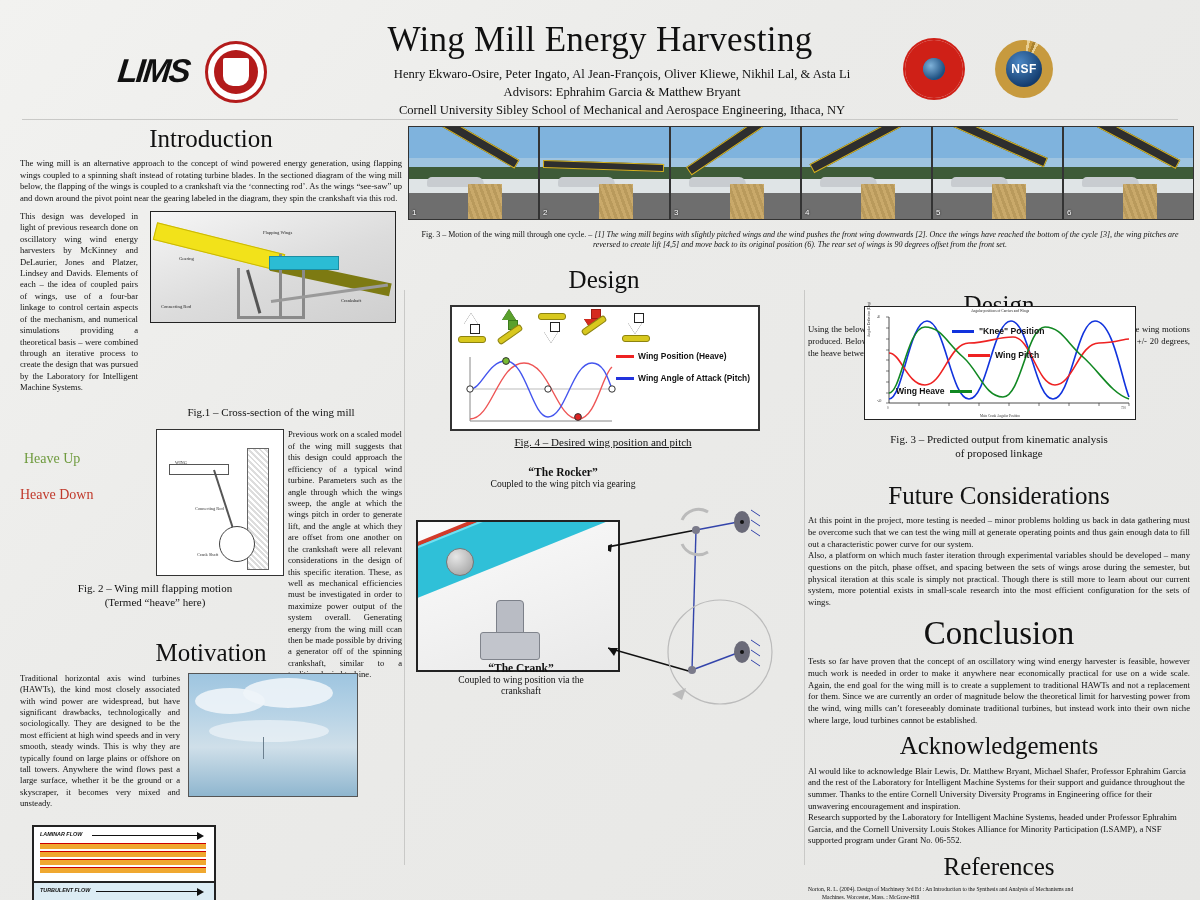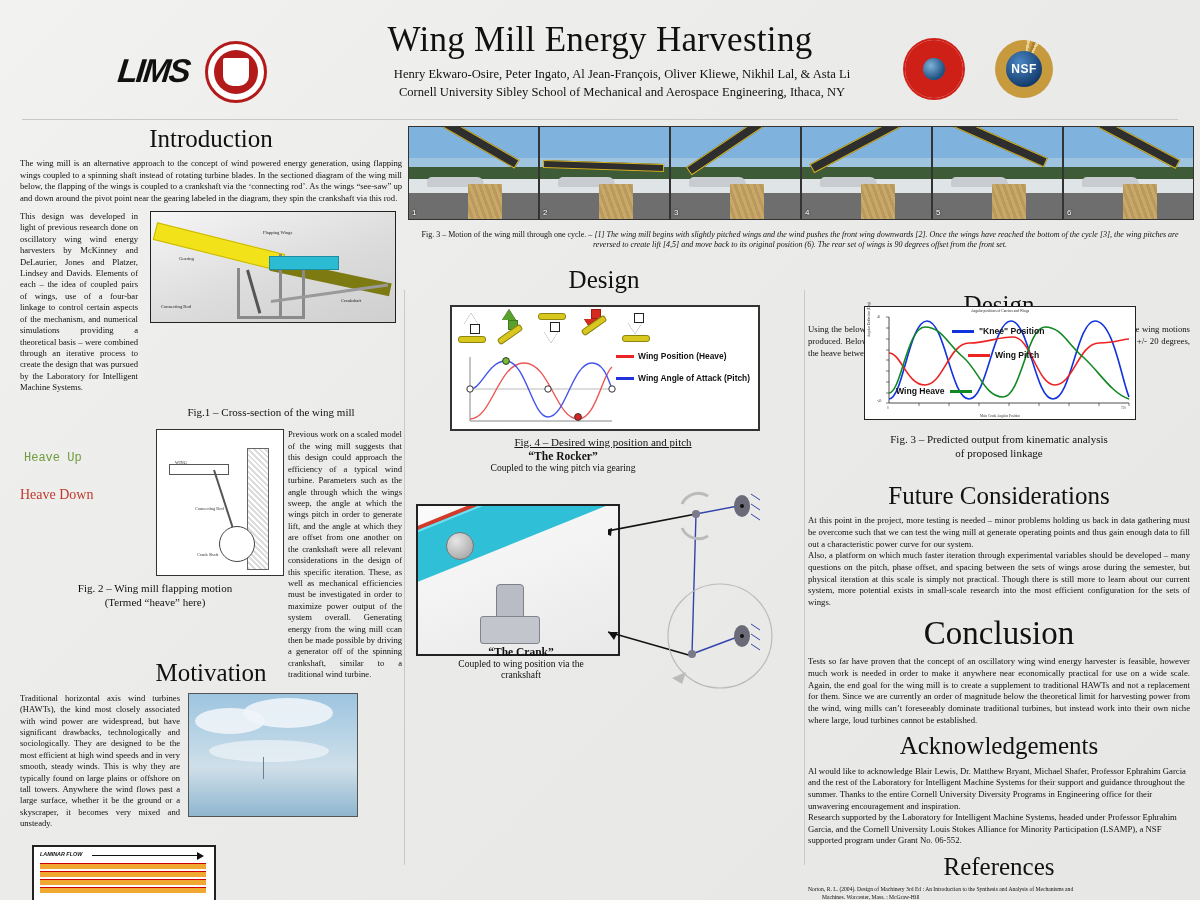--- a/index.html
+++ b/index.html
@@ -97,22 +97,22 @@
         background:#fff;overflow:hidden;}
   .f2wing{position:absolute;left:12px;top:34px;width:58px;height:9px;background:#fff;
         border:1px solid #555;}
   .f2col{position:absolute;left:90px;top:18px;width:20px;height:120px;background:
         repeating-linear-gradient(45deg,#ddd 0 2px,#fff 2px 4px);border:1px solid #666;}
   .f2link{position:absolute;left:56px;top:40px;width:2px;height:62px;background:#555;
         transform:rotate(-18deg);transform-origin:top center;}
   .f2circ{position:absolute;left:62px;top:96px;width:34px;height:34px;border:1px solid #444;
         border-radius:50%;background:#fff;}
   .f2lbl{position:absolute;font-size:4.4px;color:#333;}
-  .heaveUp{position:absolute;left:4px;top:22px;font-size:12px;color:#6f9b3e;
-        font-family:Liberation Mono, monospace;}
+  .heaveUp{position:absolute;left:4px;top:22px;font-size:14px;color:#6f9b3e;
+        font-family:Liberation Serif, serif;}
   .heaveDn{position:absolute;left:0px;top:58px;font-size:14px;color:#c0392b;
         font-family:"Liberation Serif",serif;}
   .arrUp{position:absolute;left:176px;top:12px;width:0;height:0;
         border-left:10px solid transparent;border-right:10px solid transparent;
         border-bottom:20px solid #5aa02c;}
   .arrUp2{position:absolute;left:181px;top:28px;width:10px;height:14px;background:#5aa02c;}
   .arrDn{position:absolute;left:186px;top:52px;width:0;height:0;
         border-left:9px solid transparent;border-right:9px solid transparent;
         border-top:17px solid #d52b1e;}
   .arrDn2{position:absolute;left:190px;top:42px;width:10px;height:12px;background:#d52b1e;}
@@ -139,21 +139,21 @@
   .legend4 .sw{width:18px;height:3px;display:inline-block;}
   .ic{position:absolute;top:6px;}
   .ic .up{width:0;height:0;border-left:7px solid transparent;border-right:7px solid transparent;
       border-bottom:11px solid #fff;filter:drop-shadow(0 0 .5px #222);}
   .ic .dn{width:0;height:0;border-left:7px solid transparent;border-right:7px solid transparent;
       border-top:11px solid #fff;filter:drop-shadow(0 0 .5px #222);}
   .ic .stem{width:8px;height:8px;background:#fff;border:1px solid #222;margin:0 auto;}
   .ic .wg{width:26px;height:5px;background:#d8c81e;border:1px solid #8d8310;border-radius:3px;}
 
   
-  .mech{position:relative;height:250px;}
+  .mech{position:relative;margin-top:16px;height:250px;}
   .mechimg{position:absolute;left:8px;top:54px;width:200px;height:148px;border:2px solid #222;
       background:linear-gradient(160deg,#fbfbfb,#e9e9e9);overflow:hidden;}
   .beam{position:absolute;left:-10px;top:30px;width:240px;height:46px;background:#2fc0d8;
       transform:rotate(-22deg);transform-origin:left center;border-top:2px solid #6fe0f2;}
   .beamred{position:absolute;left:-10px;top:24px;width:240px;height:7px;background:#d23a2a;
       transform:rotate(-22deg);transform-origin:left center;}
   .hub{position:absolute;left:28px;top:26px;width:26px;height:26px;border-radius:50%;
       background:radial-gradient(circle at 35% 30%,#e6e6e6,#9a9a9a);border:1px solid #777;}
   .brk{position:absolute;left:78px;top:78px;width:26px;height:44px;background:#b9bcc4;
       border:1px solid #7c8089;border-radius:4px;}
@@ -210,20 +210,21 @@
         <div class="shield"></div>
       </div>
     <div class="logo mae"></div>
     <div class="logo nsf">
       <div class="burst"></div>
       <div class="globe">NSF</div>
     </div>
     <div class="title">Wing Mill Energy Harvesting</div>
     <div class="authors">
       <div>Henry Ekwaro-Osire, Peter Ingato, Al Jean-François, Oliver Kliewe, Nikhil Lal, &amp; Asta Li</div>
+      <div>Advisors: Ephrahim Garcia &amp; Matthew Bryant</div>
       <div>Cornell University Sibley School of Mechanical and Aerospace Engineering, Ithaca, NY</div>
     </div>
     <div class="hr"></div>
   </div>
 
   <div class="vline" style="left:404px;height:575px;"></div>
   <div class="vline" style="left:804px;height:575px;"></div>
 
   <div class="col colL">
     <h2 class="sec s-intro">Introduction</h2>
@@ -265,21 +266,21 @@
         <div class="f2lbl" style="left:18px;top:30px;">WING</div>
         <div class="f2lbl" style="left:38px;top:76px;width:34px;">Connecting Rod</div>
         <div class="f2lbl" style="left:40px;top:122px;">Crank Shaft</div>
       </div>
       <div style="position:absolute;left:268px;top:0;width:114px;">
         <p class="body">Previous work on a scaled model of the wing mill suggests that this design could approach the efficiency of a typical wind turbine. Parameters such as the angle through which the wings sweep, the angle at which the wings pitch in order to generate lift, and the angle at which they are offset from one another on the crankshaft were all relevant considerations in the design of this specific iteration. These, as well as mechanical efficiencies must be investigated in order to maximize power output of the system overall. Generating energy from the wing mill ccan then be made possible by driving a generator off of the spinning crankshaft, similar to a traditional wind turbine.</p>
       </div>
       <p class="cap" style="position:absolute;left:10px;top:148px;width:250px;line-height:1.2;"><span>Fig. 2 – Wing mill flapping motion</span><br><span>(Termed “heave” here)</span></p>
     </div>
 
-    <h2 class="sec s-mot" style="margin-top:81px;">Motivation</h2>
+    <h2 class="sec s-mot" style="margin-top:61px;">Motivation</h2>
 
     <div class="motwrap">
       <div style="width:160px;">
         <p class="body">Traditional horizontal axis wind turbines (HAWTs), the kind most closely associated with wind power are widespread, but have significant drawbacks, technologically and sociologically. They are designed to be the most efficient at high wind speeds and in very smooth, steady winds. This is why they are typically found on large plains or offshore on tall towers. Anywhere the wind flows past a large surface, whether it be the ground or a skyscraper, it becomes very mixed and unsteady.</p>
       </div>
       <div class="motphoto" style="top:0;">
         <div class="cloud" style="left:6px;top:14px;width:70px;height:26px;"></div>
         <div class="cloud" style="left:54px;top:4px;width:90px;height:30px;"></div>
         <div class="cloud" style="left:20px;top:46px;width:120px;height:22px;opacity:.7;"></div>
         <div class="turb"></div>

